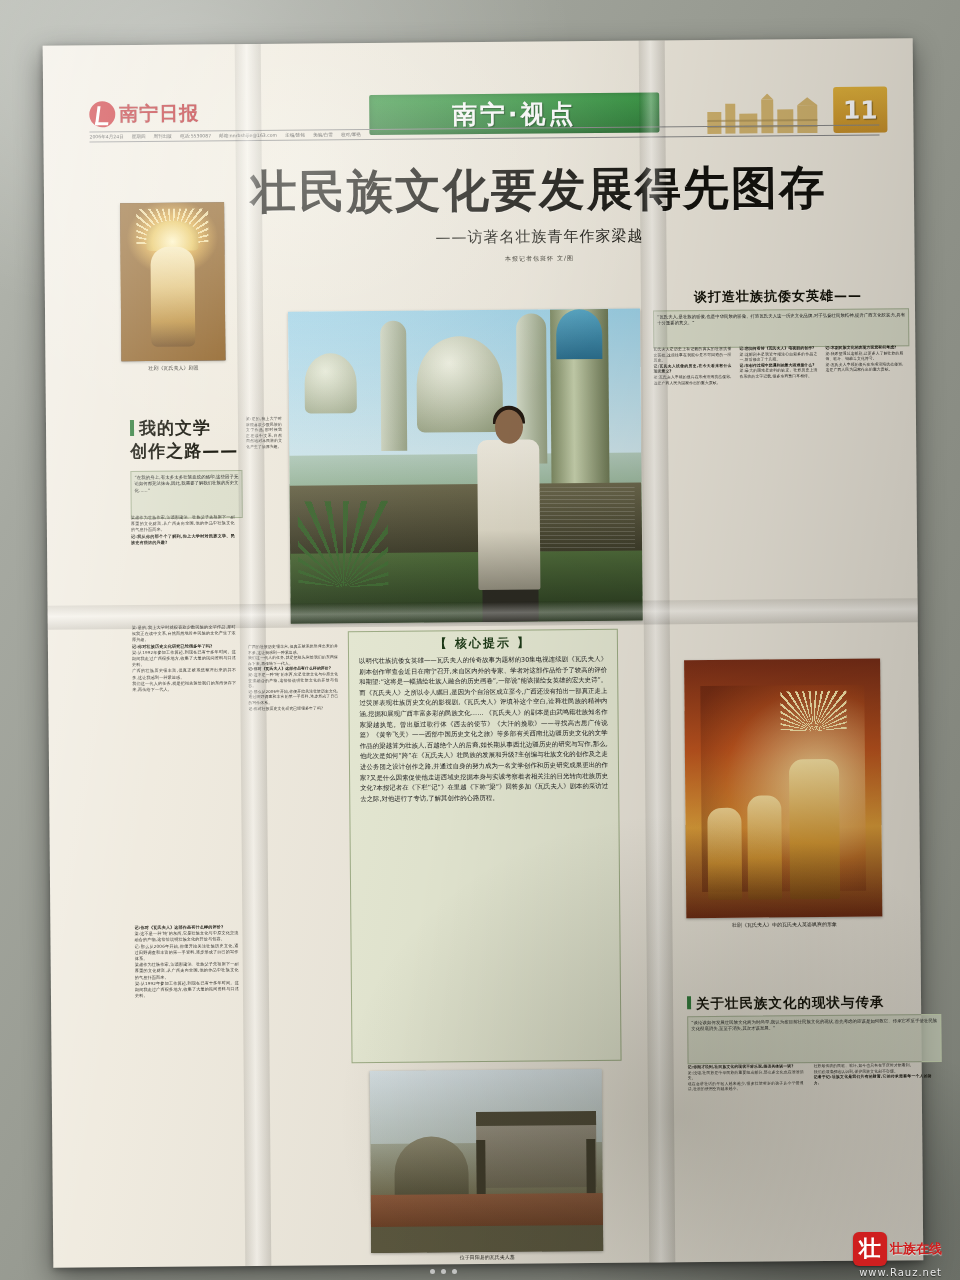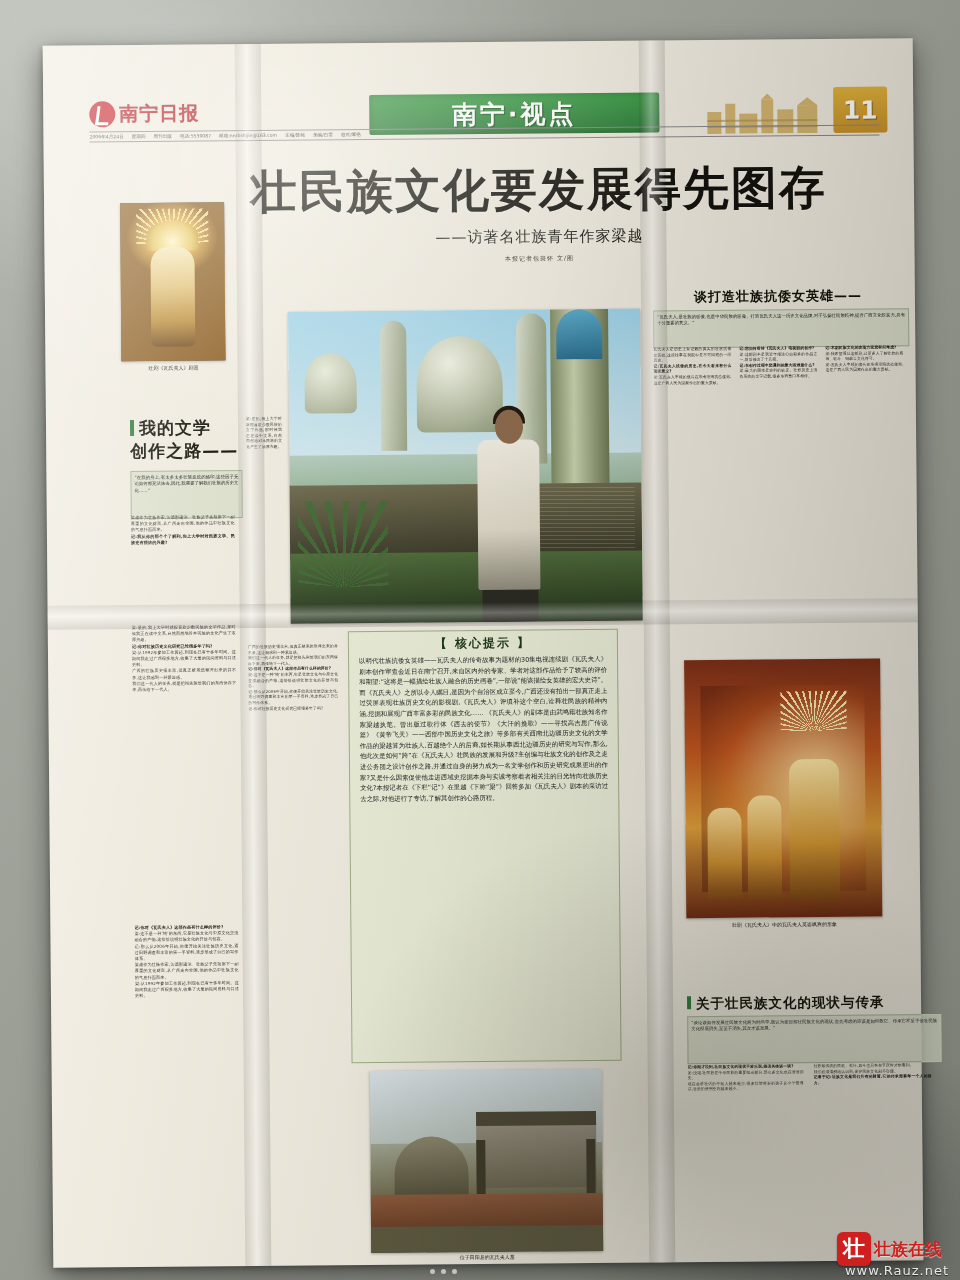--- a/index.html
+++ b/index.html
@@ -180,22 +180,22 @@
   
   .quote{position:absolute;background:rgba(205,213,190,.55);border:1px solid #a9b496;
     font-size:4.4px;line-height:6.4px;color:#222;padding:3px;text-align:justify;word-break:break-all;}
 
   
   #wm{position:absolute;right:18px;bottom:14px;display:flex;align-items:center;gap:3px;z-index:70;}
   #wm .wmlogo{width:34px;height:34px;border-radius:6px;background:#cf1f1f;position:relative;
     box-shadow:0 1px 2px rgba(0,0,0,.4);}
   #wm .wmlogo:after{content:"壮";position:absolute;inset:0;display:flex;align-items:center;justify-content:center;
     color:#fff;font-size:22px;font-weight:bold;}
-  #wm .wmtxt{font-size:17px;font-weight:bold;color:#cf1f1f;text-shadow:0 1px 1px rgba(255,255,255,.6);}
-  #wmurl{position:absolute;right:11px;bottom:2px;font-size:13px;color:#e8e8e8;letter-spacing:1px;z-index:70;
+  #wm .wmtxt{font-size:13px;font-weight:bold;color:#cf1f1f;text-shadow:0 1px 1px rgba(255,255,255,.6);}
+  #wmurl{position:absolute;right:18px;bottom:2px;font-size:10px;color:#e8e8e8;letter-spacing:1px;z-index:70;
     text-shadow:0 1px 1px rgba(0,0,0,.6);}
   .dots{position:absolute;left:430px;bottom:6px;display:flex;gap:6px;z-index:70;}
   .dots i{width:5px;height:5px;border-radius:50%;background:#d9d9d9;display:block;opacity:.8;}
 </style>
 </head>
 <body>
 
 <div id="desk"></div>
 
 <div id="paper">

